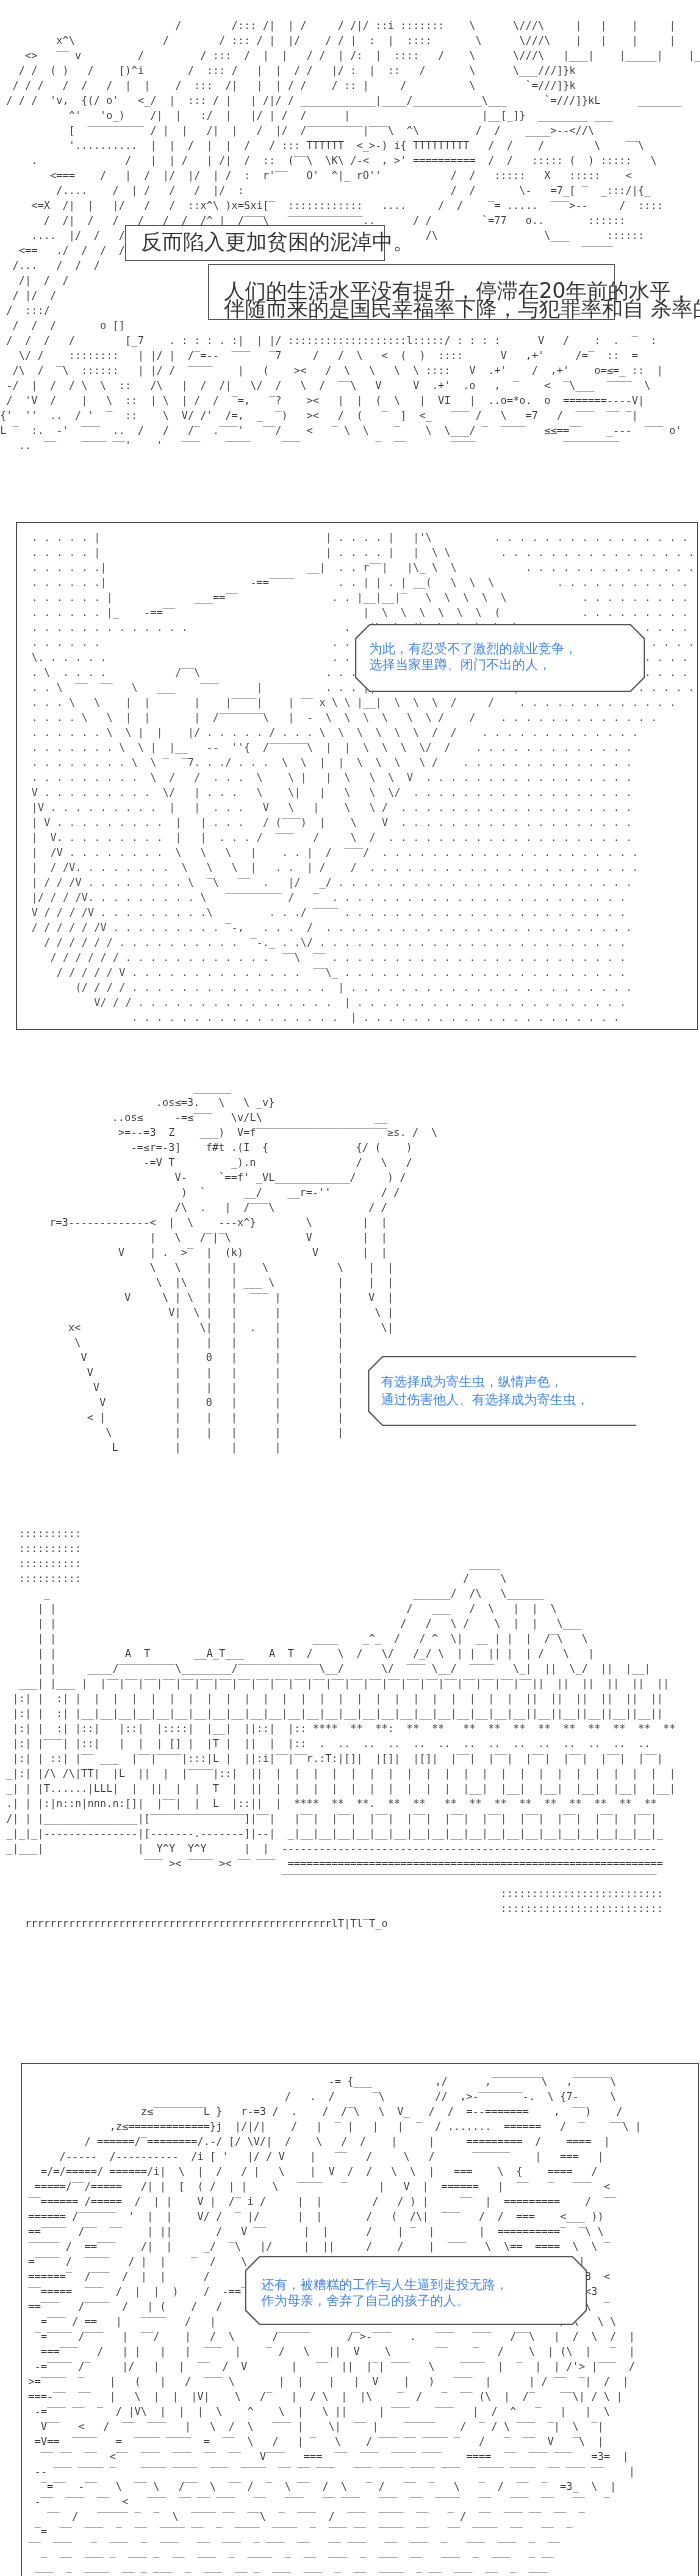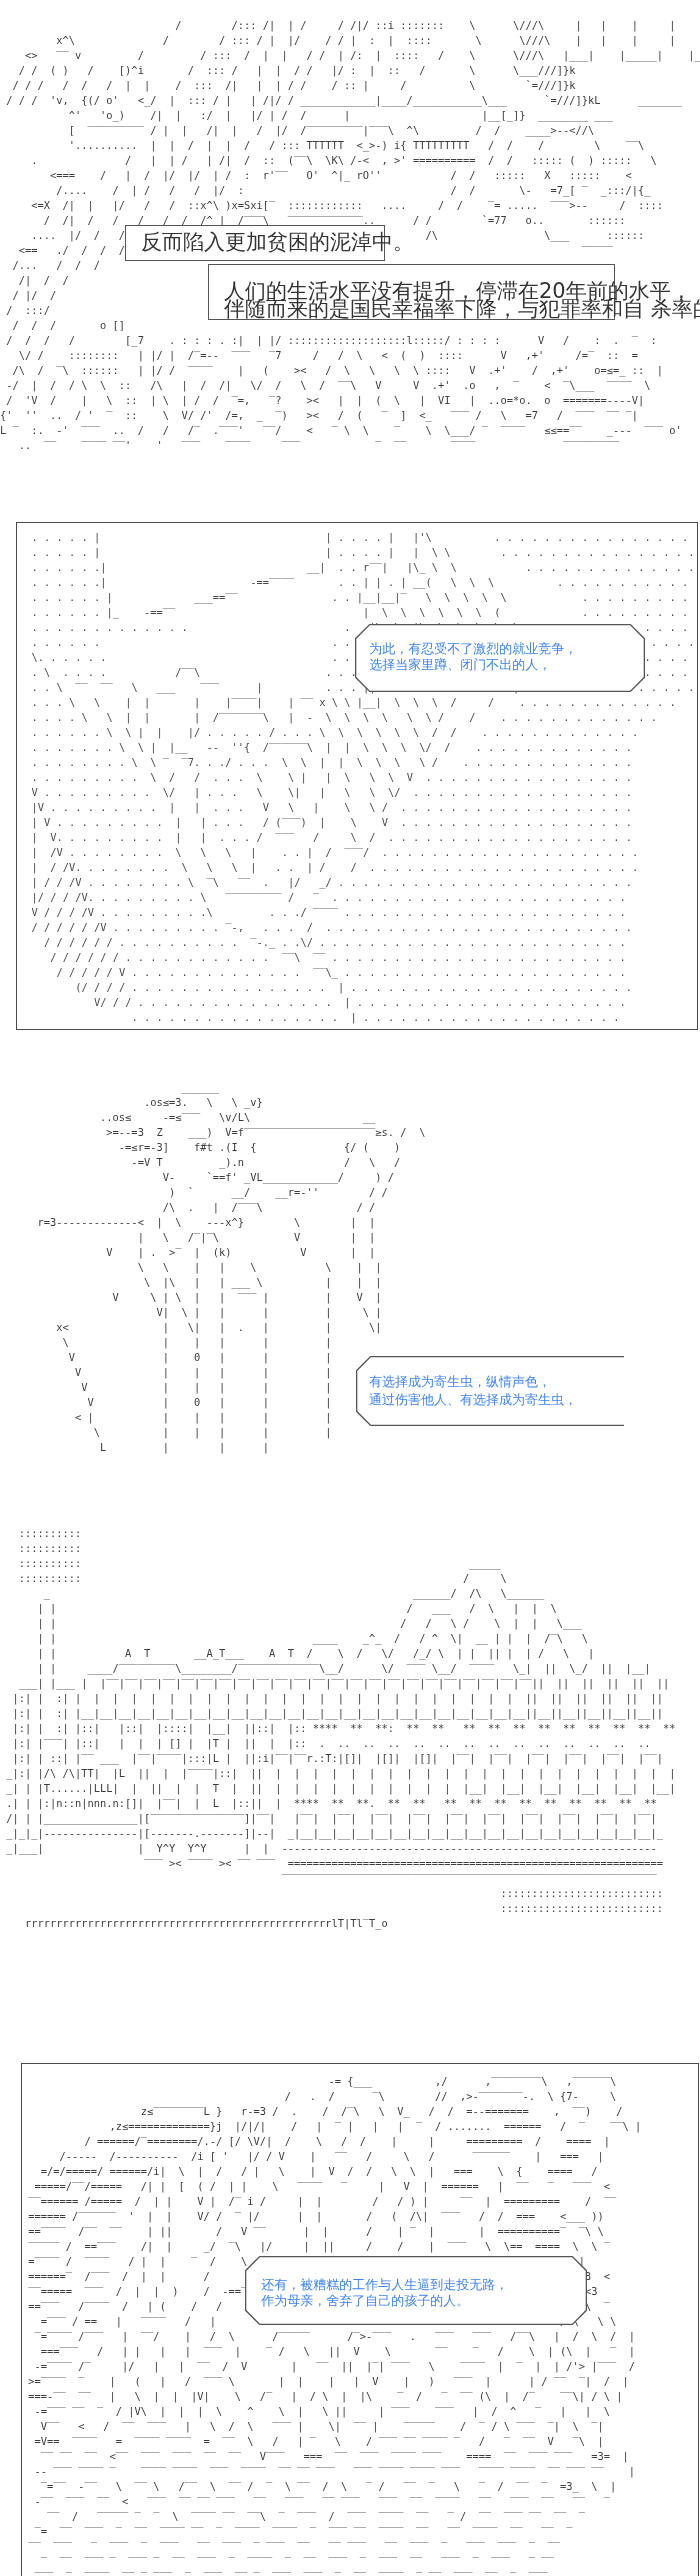--- a/index.html
+++ b/index.html
@@ -1,20 +1,20 @@
 <!DOCTYPE html>
 <html style="font-size:10.4px"><head>
 <meta charset="utf-8">
 <style>
   html, body { margin: 0; padding: 0; background: #ffffff; }
   .page { position: relative; width: 701px; height: 2576px; overflow: hidden; background: #ffffff; }
   .panel { position: absolute; overflow: hidden; box-sizing: content-box; }
   .p1 { left: 0; top: 0; width: 701px; height: 500px; }
   .p2 { left: 16px; top: 522px; width: 680px; height: 506px; border: 1.3px solid #4a4a4a; }
-  .p3 { left: 0; top: 1038px; width: 624px; height: 467px; }
+  .p3 { left: 12px; top: 1038px; width: 624px; height: 467px; }
   .p4 { left: 0; top: 1512px; width: 701px; height: 441px; }
   .p5 { left: 21px; top: 2056px; width: 676px; height: 520px; border: 1.3px solid #4a4a4a; border-bottom: none; margin-top: 7px; }
 
   .aa {
     position: absolute; margin: 0;
     font-family: "DejaVu Sans Mono", monospace;
     font-size: 10.4px; line-height: 15px;
     color: #3c3c3c; white-space: pre;
   }
   .p1 .aa { left: 0; top: 18px; }

